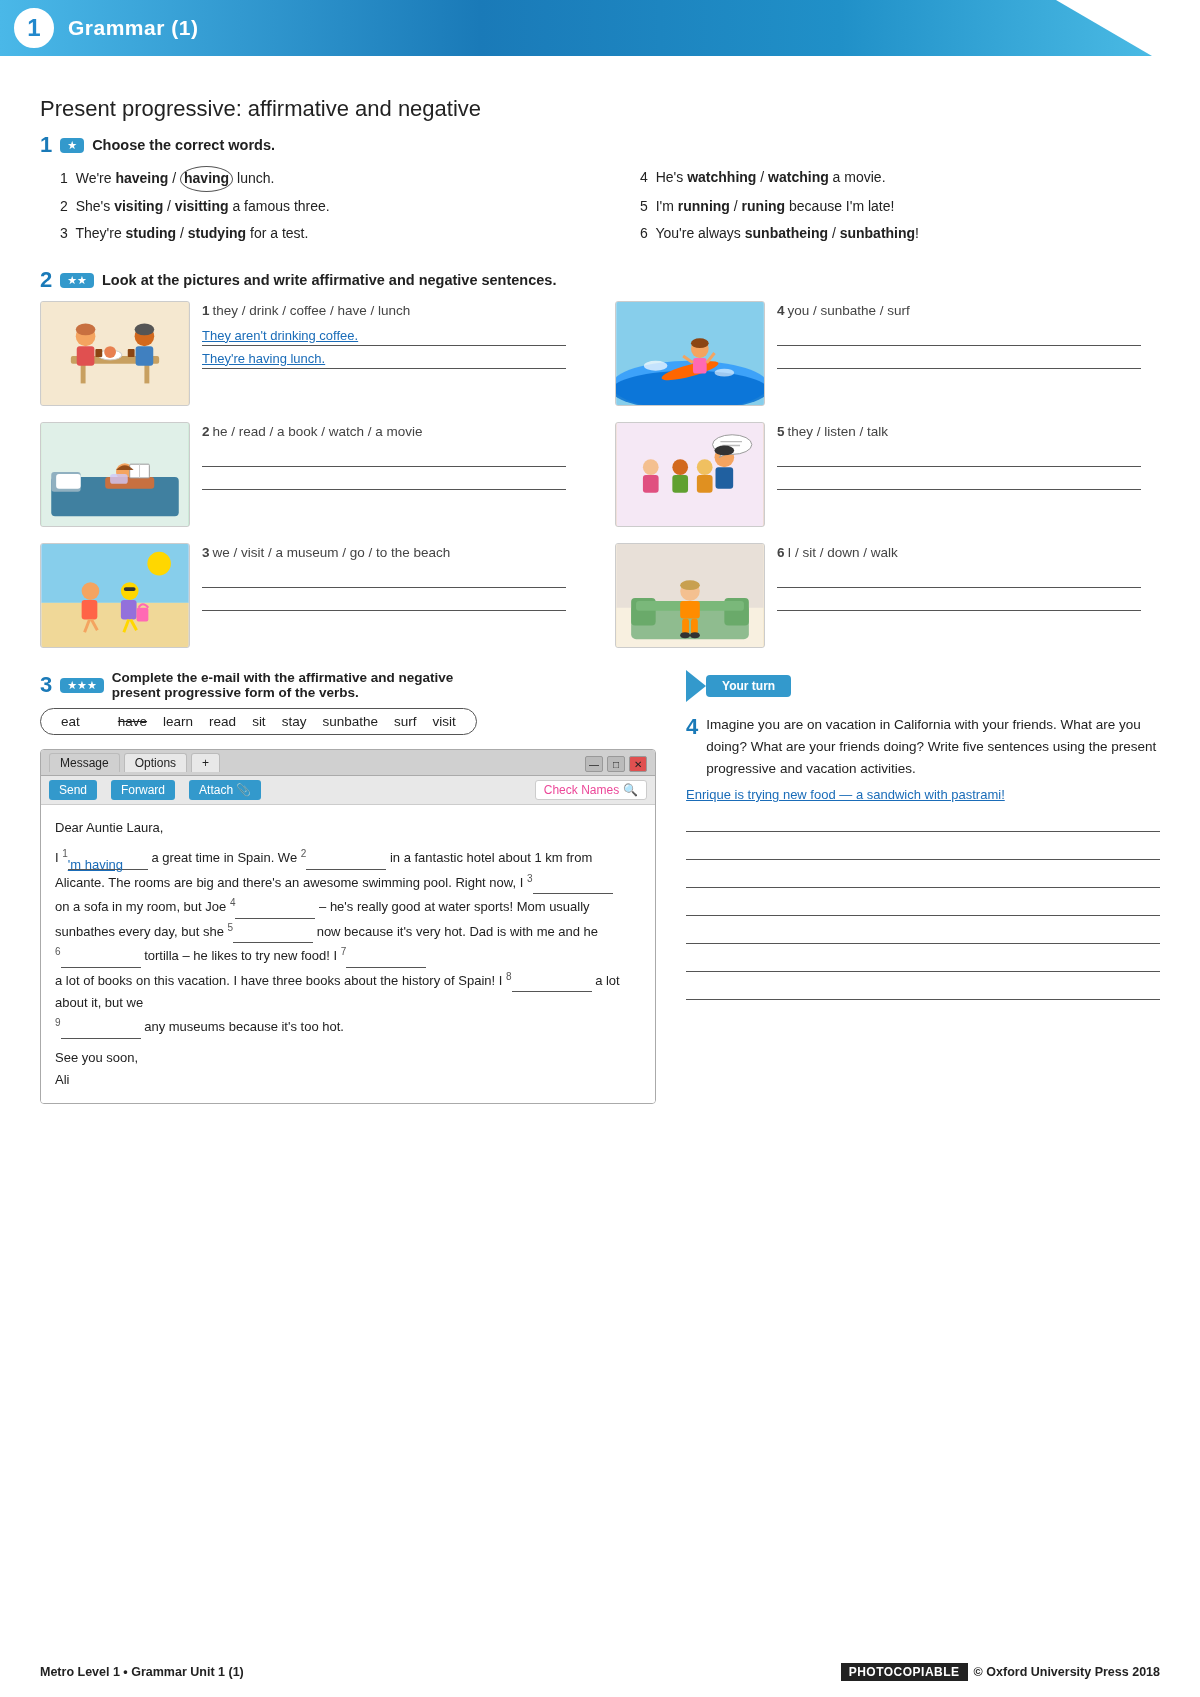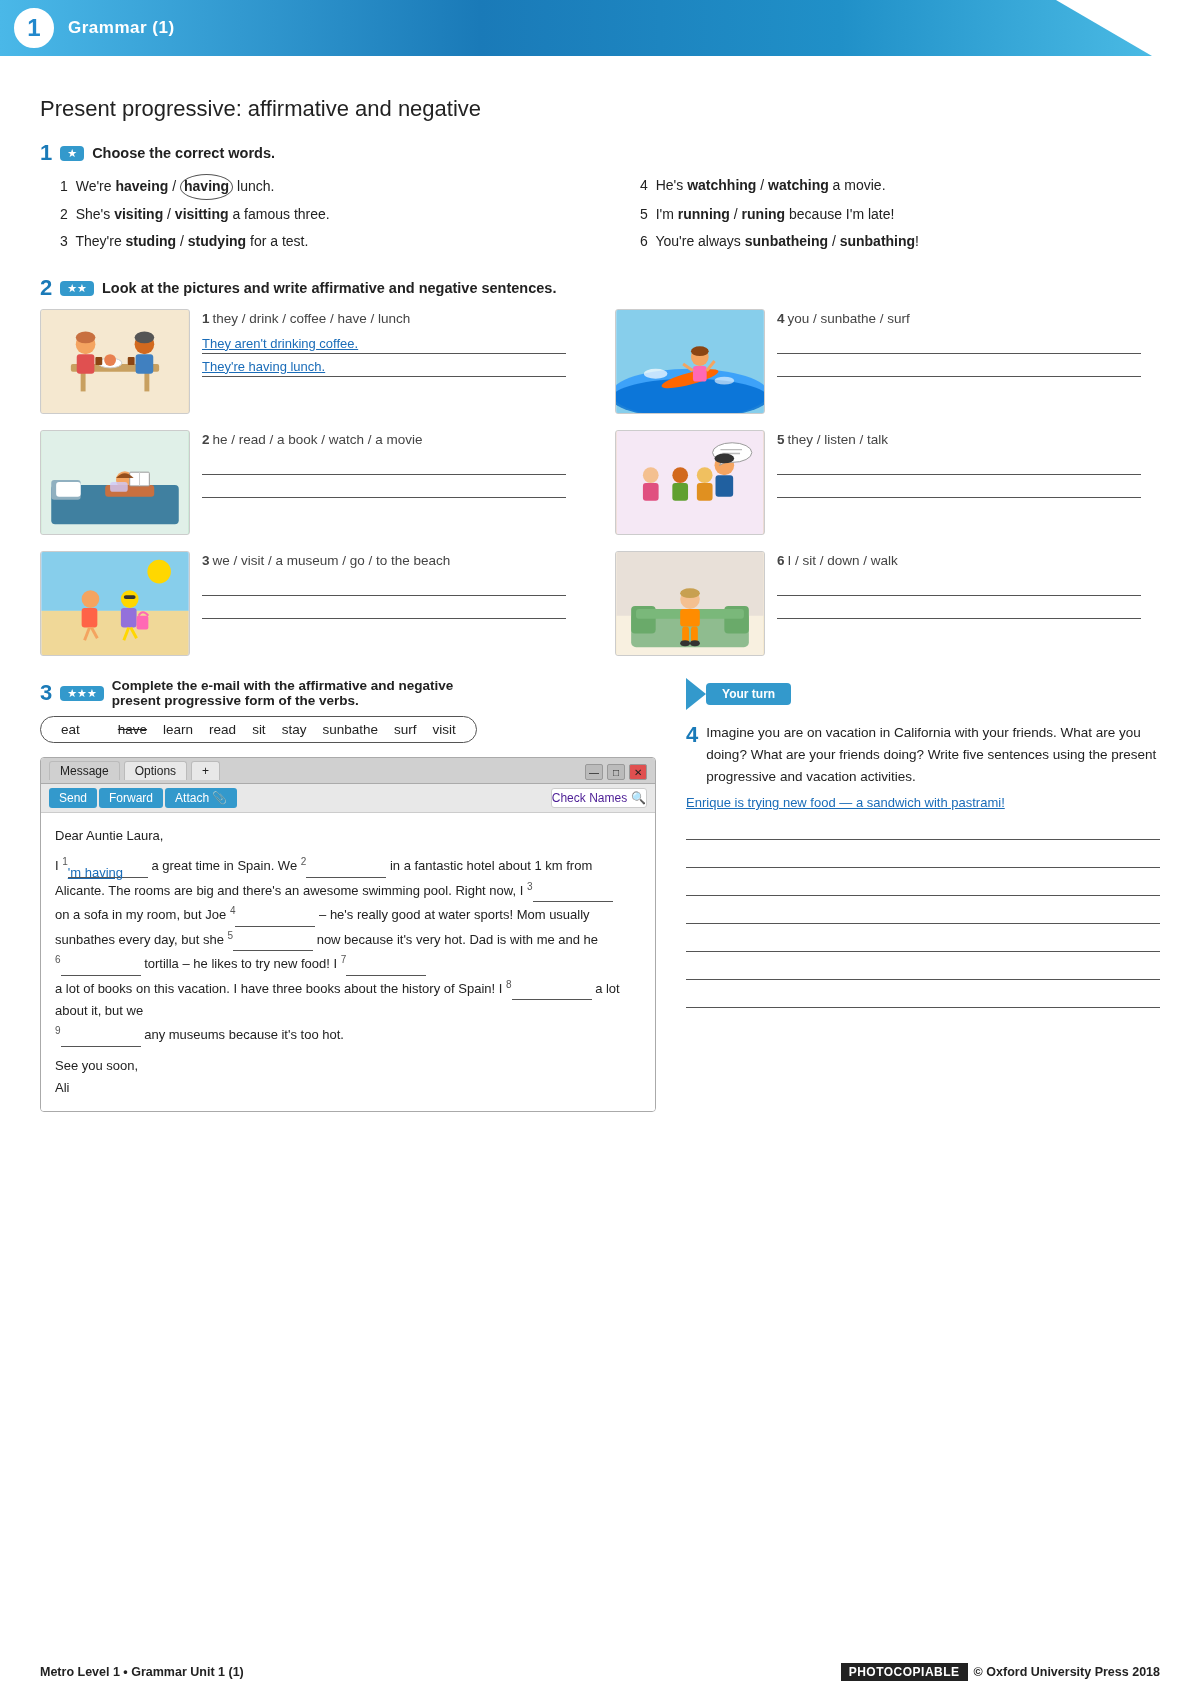--- a/index.html
+++ b/index.html
@@ -176,21 +176,21 @@
       font-size: 10px;
       cursor: pointer;
     }
     .win-btn-red { background: #e05050; }
 
     .email-toolbar {
       background: #e8e8e8;
       display: flex;
       align-items: center;
       padding: 4px 8px;
-      gap: 2px;
+      gap: 14px;
       border-bottom: 1px solid #ccc;
     }
     .email-btn {
       background: #3399cc;
       color: #fff;
       border: none;
       border-radius: 3px;
       padding: 3px 10px;
       font-size: 12px;
       cursor: pointer;
@@ -206,23 +206,23 @@
       display: flex;
       align-items: center;
       gap: 3px;
     }
     .email-check-names {
       margin-left: auto;
       display: flex;
       align-items: center;
       gap: 4px;
       font-size: 12px;
-      color: #4c1d95;
+      color: #ec4899;
       border: 1px solid #ccc;
-      padding: 2px 0;
+      padding: 2px 8px;
       border-radius: 3px;
       background: #fff;
     }
 
     .email-body {
       padding: 12px 14px;
       background: #fff;
       font-size: 13px;
       line-height: 1.7;
       min-height: 260px;
@@ -303,26 +303,26 @@
       height: 100%;
     }
   </style>
 </head>
 <body>
 
 <div style="display:flex; align-items:center; background: linear-gradient(to right, #4ab8e8 0%, #1a7ab8 40%, #2090c8 70%, #50c0e8 100%); height:56px; width:100%; clip-path: polygon(0 0, 88% 0, 96% 100%, 0 100%);">
   <div style="background:#fff; color:#2288cc; border-radius:50%; width:40px; height:40px; display:flex; align-items:center; justify-content:center; font-size:24px; font-weight:bold; margin-left:14px; border:3px solid #fff;">
     <span>1</span>
   </div>
-  <span style="color:#fff; font-size:17px; font-weight:bold; margin-left:14px; letter-spacing:0.5px;">Grammar (1)</span>
+  <span style="color:#fff; font-size:21px; font-weight:bold; margin-left:14px; letter-spacing:0.5px;">Grammar (1)</span>
 </div>
 
 <div class="page-content">
 
-  <h1 style="font-size:22px; font-weight:normal; margin-bottom:18px; margin-top:16px;">Present progressive: affirmative and negative</h1>
+  <h1 style="font-size:22px; font-weight:normal; margin-bottom:10px; margin-top:16px;">Present progressive: affirmative and negative</h1>
 
   <div class="exercise">
     <div class="exercise-header">
       <span class="ex-num">1</span>
       <span class="stars">
         <span class="star-icon">★</span>
       </span>
       <span class="ex-instruction">Choose the correct words.</span>
     </div>
     <div class="ex1-grid">

